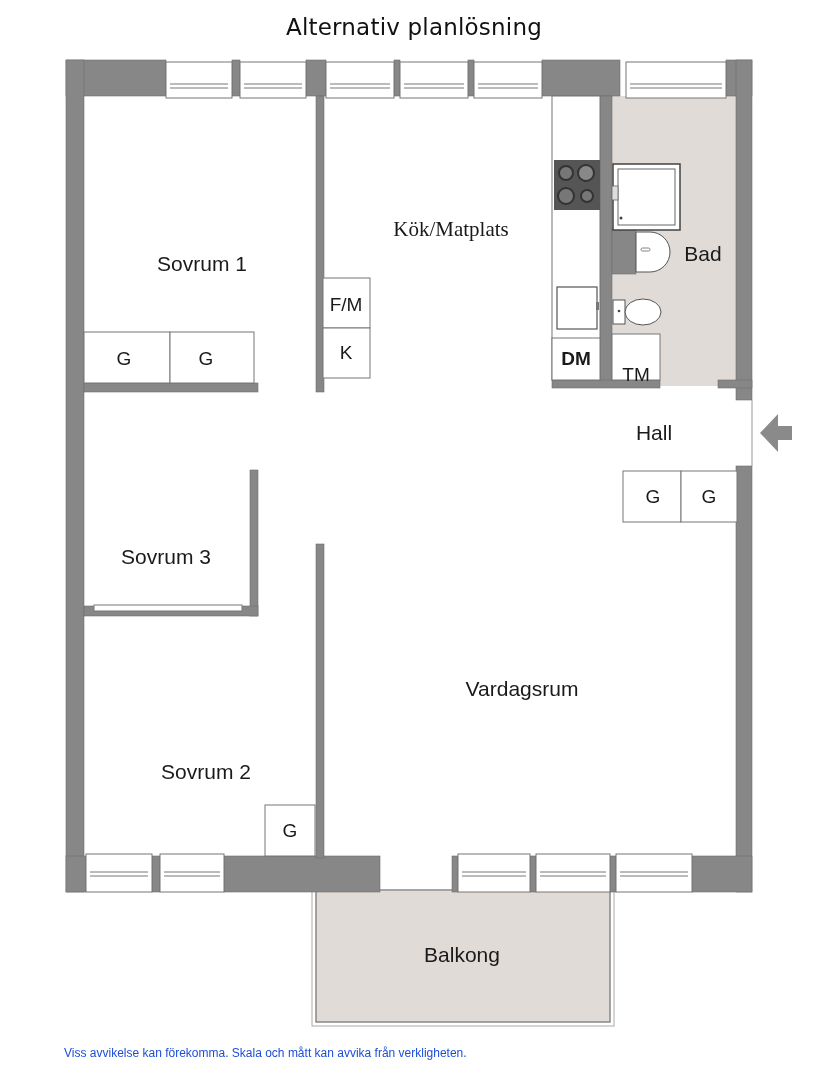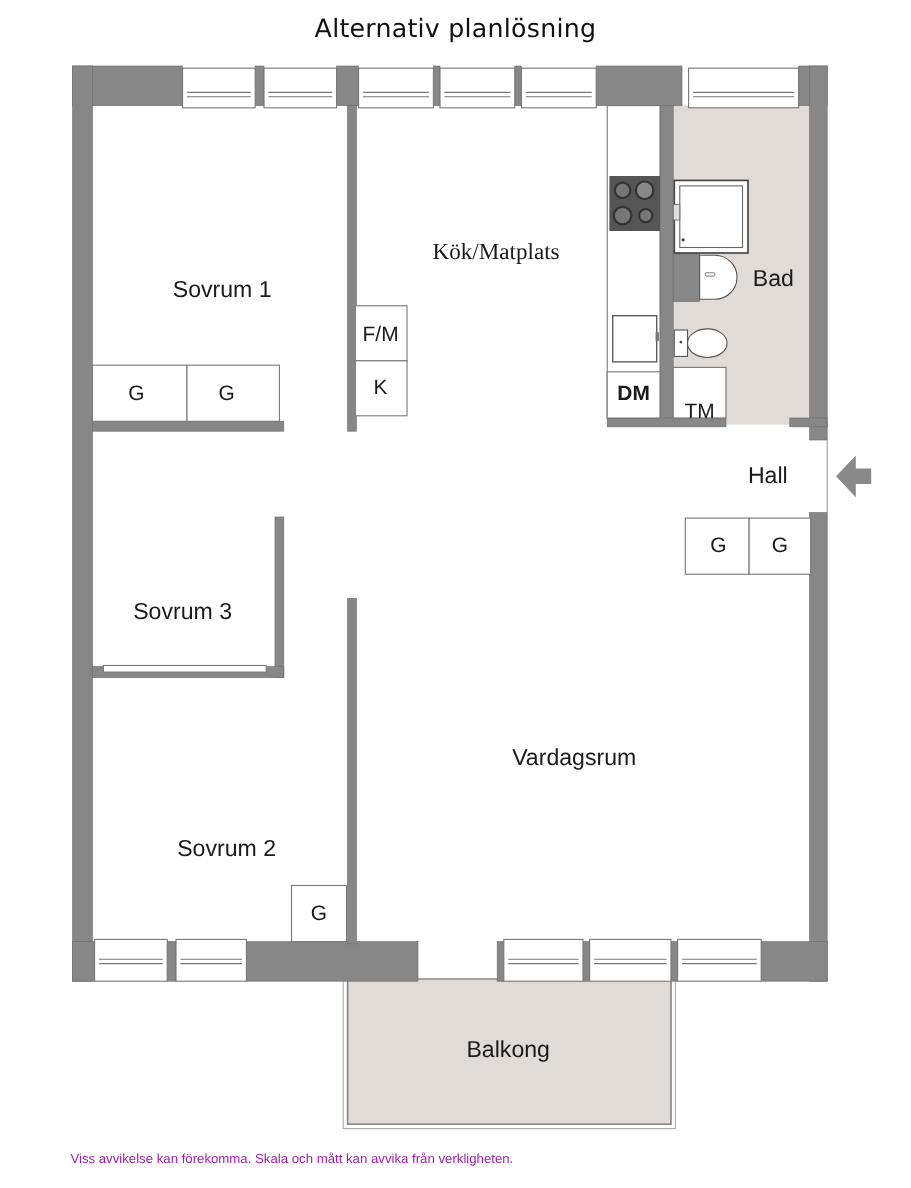--- a/index.html
+++ b/index.html
@@ -2,21 +2,21 @@
 <html><head>
   <meta charset="utf-8">
   <style>
     html, body { margin: 0; padding: 0; background: #ffffff; }
     body { width: 828px; height: 1080px; position: relative; overflow: hidden; font-family: "Liberation Sans", sans-serif; }
     .title { position: absolute; left: 0; top: 14px; width: 828px; text-align: center; font-family: "DejaVu Sans", sans-serif; font-size: 23px; color: #111; letter-spacing: 0.2px; }
     svg.plan { position: absolute; left: 0; top: 0; }
     .lbl { position: absolute; font-family: "Liberation Sans", sans-serif; color: #1a1a1a; white-space: nowrap; transform: translate(-50%, -50%); }
     .room { font-size: 21px; }
     .box { font-size: 19px; }
-    .disclaimer { position: absolute; left: 64px; top: 1046px; font-size: 12px; color: #a21caf; font-family: "Liberation Sans", sans-serif; }
+    .disclaimer { position: absolute; left: 64px; top: 1046px; font-size: 12px; color: #1d4ed8; font-family: "Liberation Sans", sans-serif; }
   </style>
 </head>
 <body>
 
 <div class="title">Alternativ planlösning</div>
 
 <svg class="plan" width="828" height="1080" viewBox="0 0 828 1080">
 
   <rect x="612" y="96" width="124" height="290" fill="#e0dbd7"></rect>
   <rect x="316" y="890" width="294" height="132" fill="#e0dbd7" stroke="#888" stroke-width="1.5"></rect>
@@ -136,21 +136,21 @@
   <rect x="265" y="805" width="50" height="51" fill="#fff" stroke="#777" stroke-width="1"></rect>
 
   <line x1="752" y1="400" x2="752" y2="466" stroke="#999" stroke-width="1"></line>
 
   <path d="M760,433 L778,414 L778,426 L792,426 L792,440 L778,440 L778,452 Z" fill="#8a8a8a"></path>
 </svg>
 
 <div class="lbl room" style="left:202px; top:264px;">Sovrum 1</div>
 <div class="lbl room" style="left:451px; top:229px;font-family:Liberation Serif, serif;">Kök/Matplats</div>
 <div class="lbl room" style="left:703px; top:254px;">Bad</div>
-<div class="lbl room" style="left:654px; top:433px;margin-left:44px;">Hall</div>
+<div class="lbl room" style="left:654px; top:433px;">Hall</div>
 <div class="lbl room" style="left:166px; top:522px;margin-top:35px;">Sovrum 3</div>
 <div class="lbl room" style="left:522px; top:659px;margin-top:30px;">Vardagsrum</div>
 <div class="lbl room" style="left:206px; top:772px;">Sovrum 2</div>
 <div class="lbl room" style="left:462px; top:955px;">Balkong</div>
 
 <div class="lbl box" style="left:346px; top:305px;">F/M</div>
 <div class="lbl box" style="left:346px; top:353px;">K</div>
 <div class="lbl box" style="left:576px; top:359px;font-weight:bold;">DM</div>
 <div class="lbl box" style="left:636px; top:358px;margin-top:17px;">TM</div>
 <div class="lbl box" style="left:124px; top:359px;">G</div>

